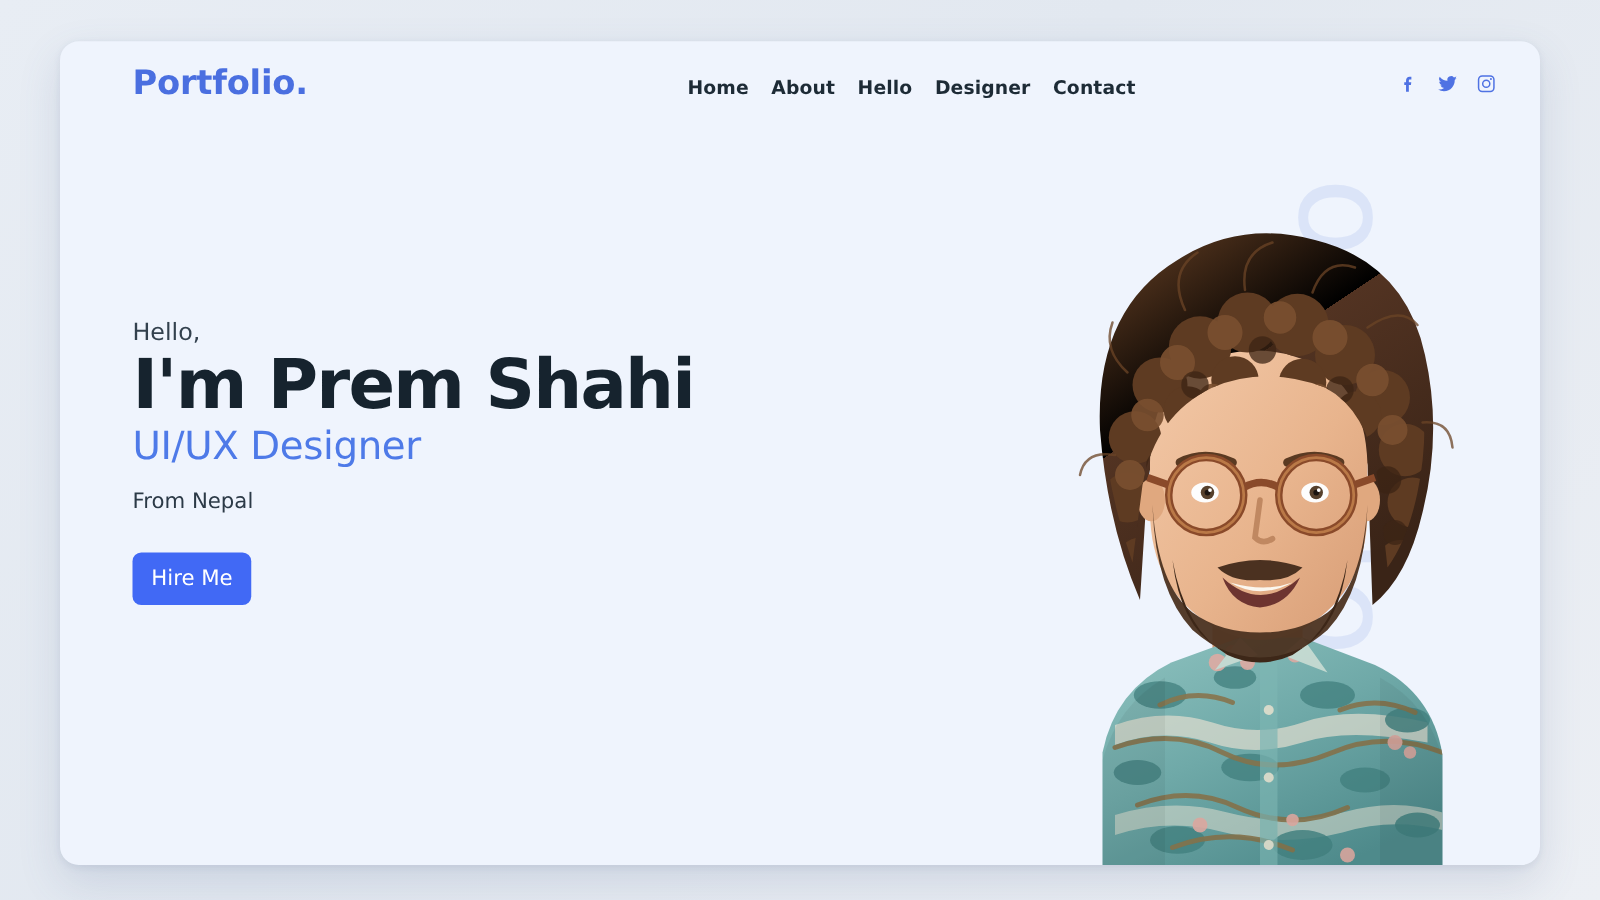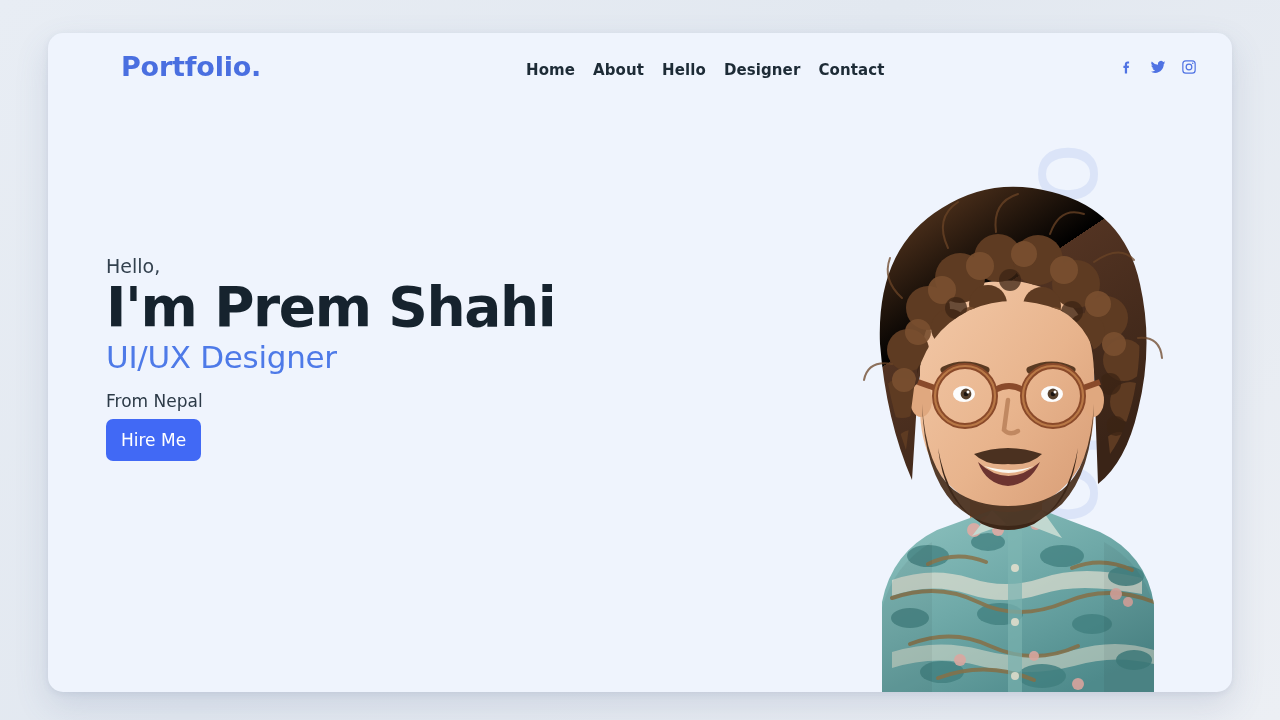--- a/index.html
+++ b/index.html
@@ -31,26 +31,26 @@
     color:#dbe4f8; white-space:nowrap; user-select:none;
     line-height:1; z-index:1;
   }
 
   
   .header{
     position:absolute; left:0; top:0; width:100%; height:80px;
     display:flex; align-items:center; z-index:5;
   }
   .logo{
-    position:absolute; left:73px; top:18px;
+    position:absolute; left:58px; top:18px;
     font-size:27px; font-weight:700; color:#4a6fe0;
     letter-spacing:-.2px;
   }
   .nav{
-    position:absolute; left:478px; top:28px;
+    position:absolute; left:502px; top:28px;
     display:flex; gap:18px; align-items:center;
   }
   .nav a{
     font-size:15px; font-weight:600; color:#1d2b36;
     text-decoration:none; letter-spacing:.1px;
   }
   .socials{
     position:absolute; right:34px; top:25px;
     display:flex; gap:13px; align-items:center;
   }
@@ -65,21 +65,21 @@
   .hero{ position:absolute; left:58px; top:222px; z-index:4; }
   .hello{ font-size:19px; color:#33414e; }
   .name{
     font-size:55px; font-weight:700; color:#16232e;
     letter-spacing:-1.4px; line-height:1.12; margin-bottom:0;
   }
   .role{
     font-size:31px; font-weight:400; color:#4e7ae8;
     letter-spacing:-.3px; margin-bottom:16px;
   }
-  .from{ font-size:17px; color:#2c3a47; margin-bottom:8px; }
+  .from{ font-size:17px; color:#2c3a47; margin-bottom:31px; }
   .hire{
     display:inline-block; background:#4169f5; color:#fff;
     font-size:17px; font-weight:400; border:none; cursor:pointer;
     padding:11px 15px; border-radius:7px; font-family:inherit;
   }
 
   
   .photo{
     position:absolute; right:0; bottom:0;
     width:490px; height:560px; z-index:3;

